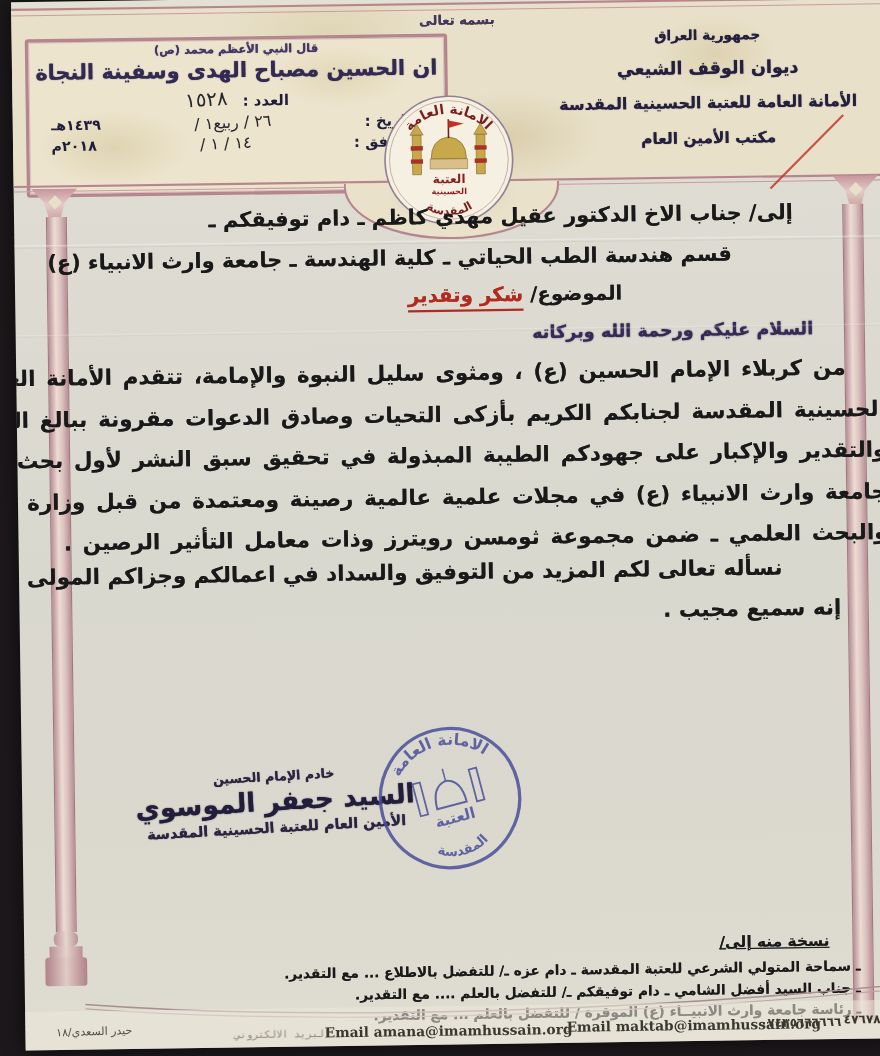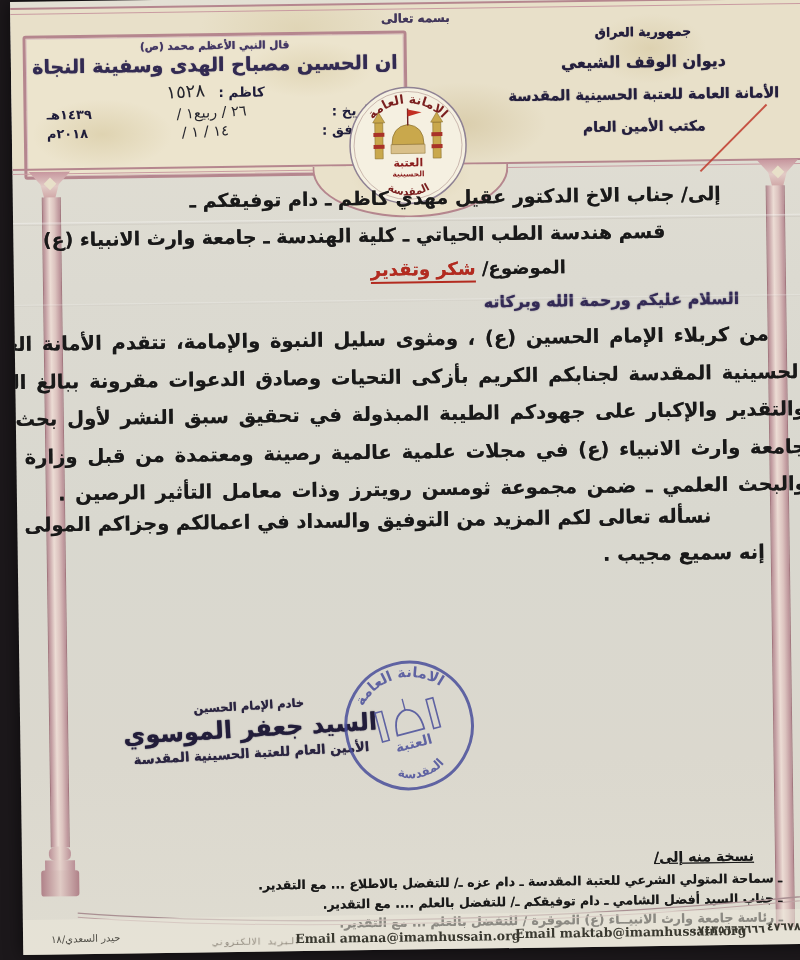--- a/index.html
+++ b/index.html
@@ -119,21 +119,21 @@
   <div class="paper">
 
     <div class="abs hdr-parch"></div>
     <div class="abs topline"></div>
     <div class="abs bism rtl nowrap">بسمه تعالى</div>
 
     <div class="abs hdr-box rtl">
       <div class="hadith-small nowrap">قال النبي الأعظم محمد (ص)</div>
       <div class="hadith-main nowrap">ان الحسين مصباح الهدى وسفينة النجاة</div>
       <div class="num-row">
-        <span class="lbl">كاظم :</span>
+        <span class="lbl">العدد :</span>
         <span class="hand">١٥٢٨</span>
       </div>
       <div class="date-row">
         <span class="lbl">التاريخ :</span>
         <span class="hand2">٢٦ / ربيع١ /</span>
         <span class="year">١٤٣٩هـ</span>
       </div>
       <div class="date-row">
         <span class="lbl">الموافق :</span>
         <span class="hand2">١٤ /  ١  /</span>

